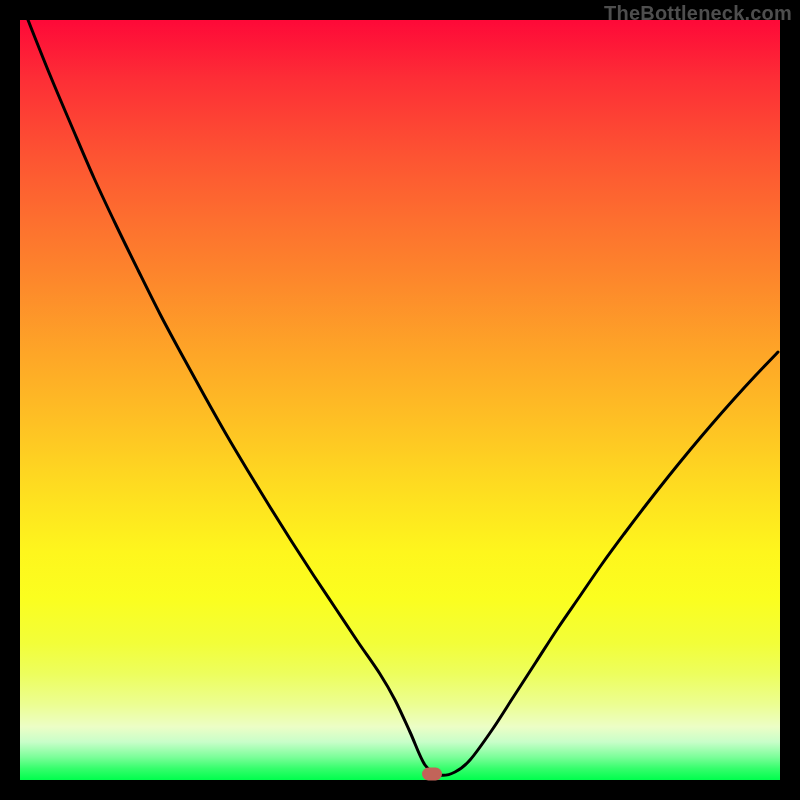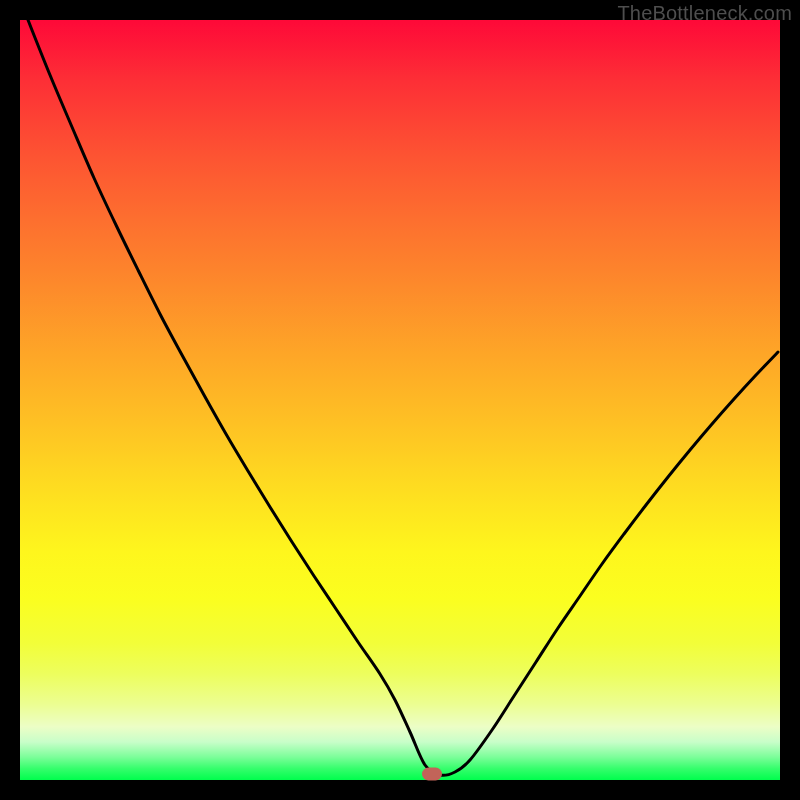--- a/index.html
+++ b/index.html
@@ -53,21 +53,21 @@
     background: #c26459;
     border-radius: 7px;
     transform: translate(-50%, -50%);
   }
   .watermark {
     position: absolute;
     top: 2px;
     right: 8px;
     color: #4e4e4e;
     font-size: 20px;
-    font-weight: 400;
+    font-weight: 700;
     letter-spacing: 0.2px;
   }
 </style>
 </head>
 <body>
 
 <div class="watermark">TheBottleneck.com</div>
 
 <div class="plot-area">
   <svg class="curve-svg" viewBox="0 0 760 760" preserveAspectRatio="none">

